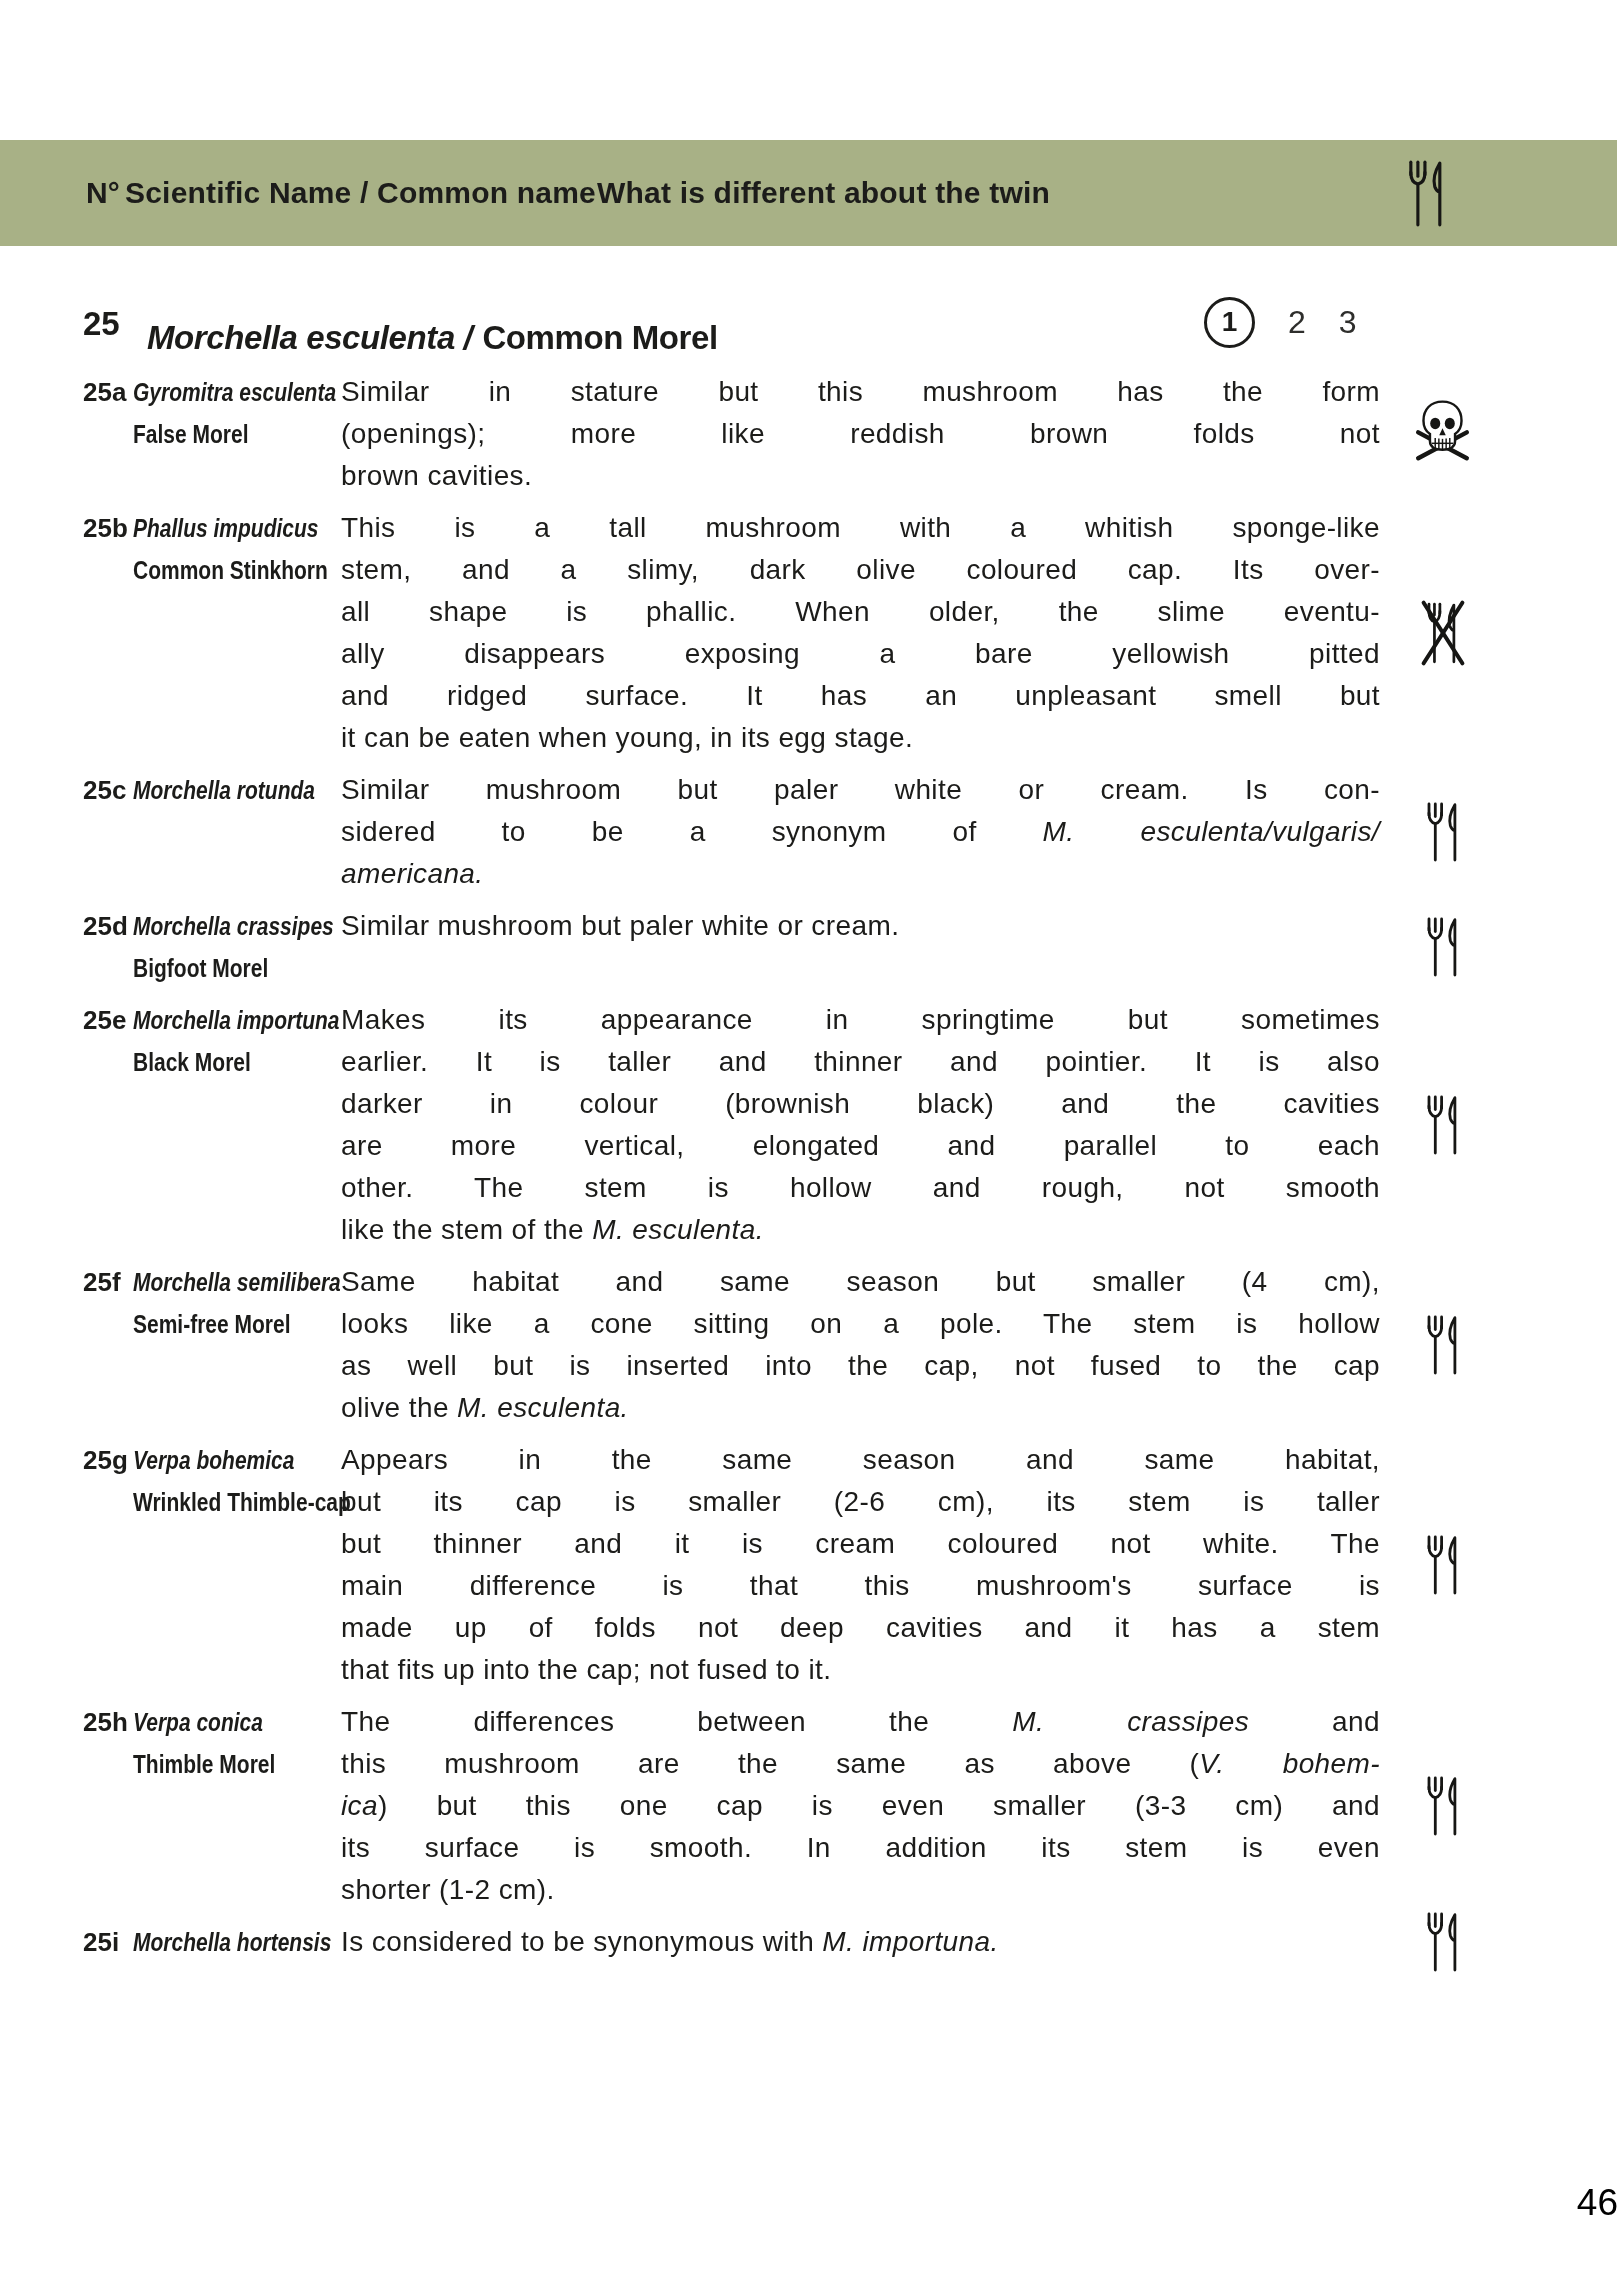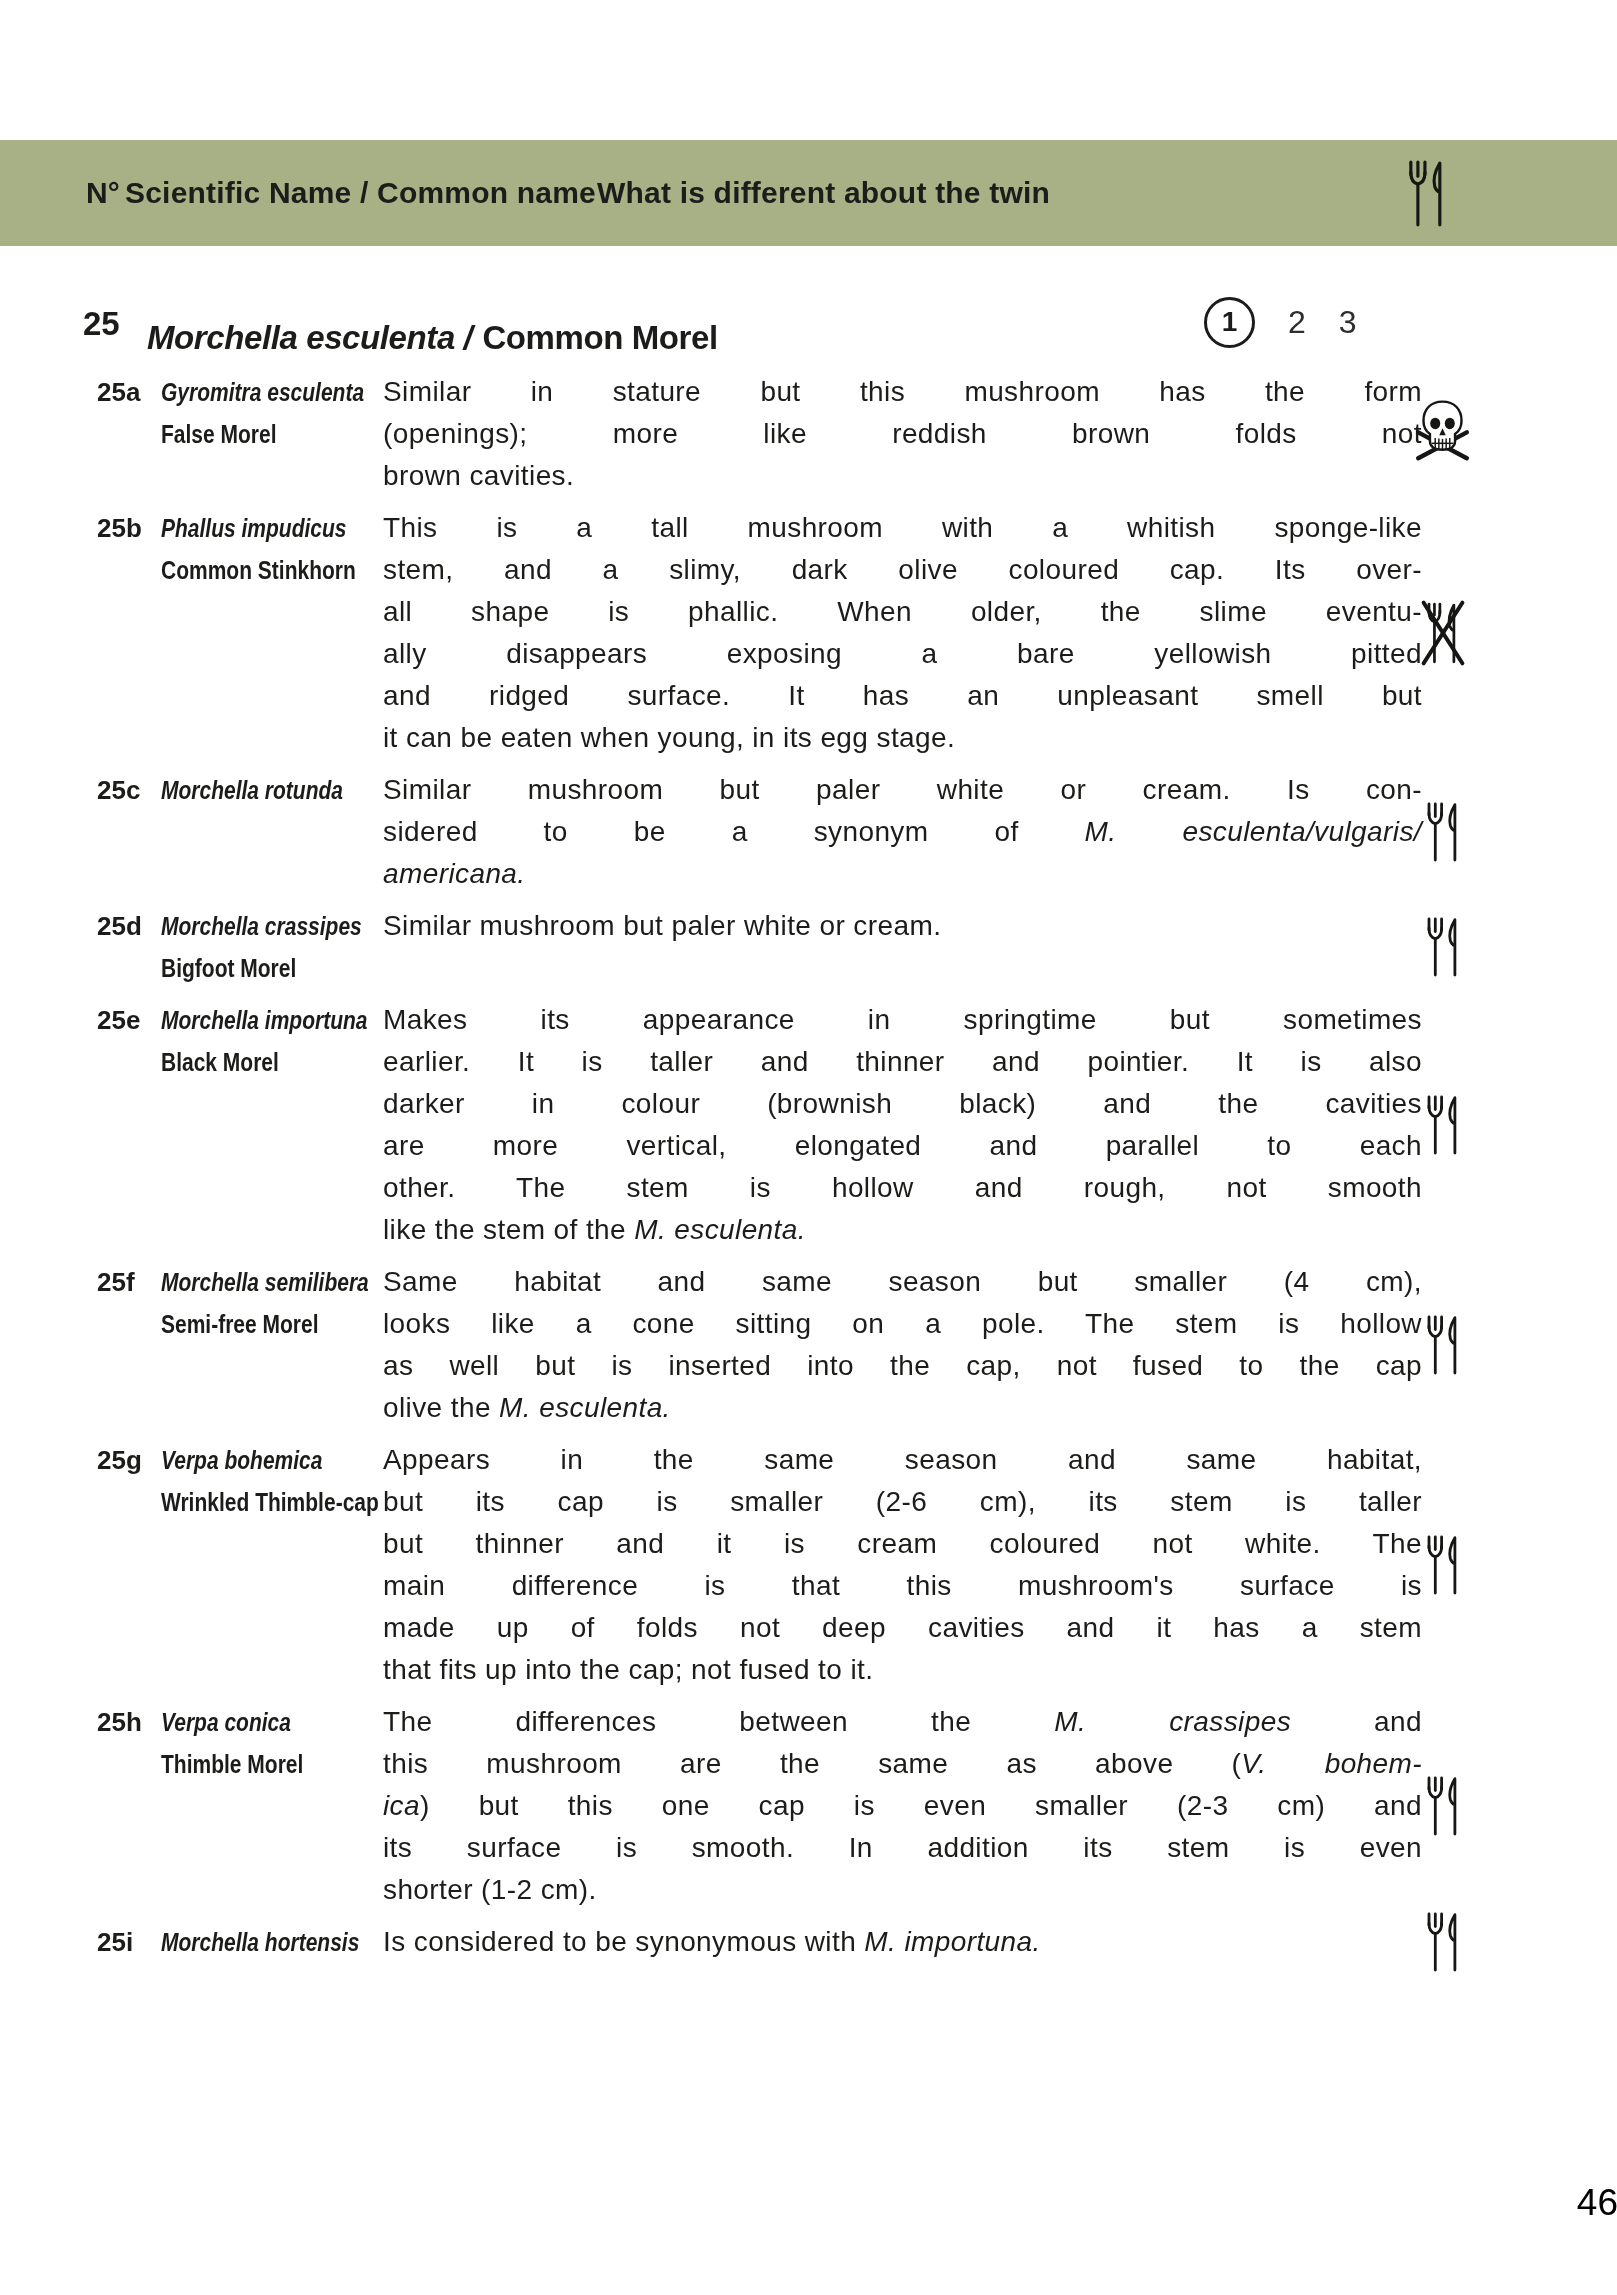--- a/index.html
+++ b/index.html
@@ -24,21 +24,21 @@
   .t-code{position:absolute;left:0;top:6.7px;font-size:33px;font-weight:700;}
   .t-name{position:absolute;left:50px;top:6.7px;margin:14px;font-size:33px;font-weight:700;white-space:nowrap;letter-spacing:-0.4px;}
   .t-name em{font-style:italic;margin-right:10px;}
   .choices{position:absolute;left:1121px;top:-3.3px;height:55px;display:flex;align-items:center;}
   .choice{font-size:32px;font-weight:400;color:#2e2e2c;}
   .choice.circled{width:45px;height:45px;border:3.3px solid #1c1c1a;border-radius:50%;display:flex;align-items:center;justify-content:center;font-weight:700;font-size:28px;color:#1c1c1a;}
   .choice + .choice{margin-left:33px;}
   
   .entries{position:absolute;left:83px;top:371px;width:1413px;}
   .row{position:relative;display:flex;margin-bottom:10px;}
-  .cell{flex:none;margin-left:14px;}
+  .cell{flex:none;}
   .cell.code{width:50px;font-size:26px;font-weight:700;line-height:42px;}
   .cell.name{width:208px;line-height:42px;}
   .name-inner{transform:scaleX(.84);transform-origin:0 0;}
   .sci{font-size:25px;font-weight:700;font-style:italic;line-height:42px;white-space:nowrap;}
   .common{font-size:25px;font-weight:700;line-height:42px;white-space:nowrap;}
   .cell.desc{width:1039px;font-size:28px;line-height:42px;letter-spacing:0.4px;}
   .line{text-align:justify;text-align-last:justify;}
   .line.last{text-align-last:left;}
   .line em{font-style:italic;}
   .icon{position:absolute;right:20px;top:50%;transform:translateY(-50%);width:67px;display:flex;justify-content:center;}
@@ -286,21 +286,21 @@
     <div class="cell code">25h</div>
     <div class="cell name">
       <div class="name-inner">
         <div class="sci">Verpa conica</div>
         <div class="common">Thimble Morel</div>
       </div>
     </div>
     <div class="cell desc">
           <div class="line"><span>The differences between the </span><em>M. crassipes</em><span> and</span></div>
           <div class="line"><span>this mushroom are the same as above (</span><em>V. bohem-</em></div>
-          <div class="line"><em>ica</em><span>) but this one cap is even smaller (2-3 cm) and</span></div>
+          <div class="line"><em>ica</em><span>) but this one cap is even smaller (3-3 cm) and</span></div>
           <div class="line"><span>its surface is smooth. In addition its stem is even</span></div>
           <div class="line last"><span>shorter (1-2 cm).</span></div>
         </div>
     <div class="icon">
           <svg class="svg-cutlery" viewBox="0 0 60 90" xmlns="http://www.w3.org/2000/svg">
     <g fill="none" stroke="#161614" stroke-width="4" stroke-linecap="round" stroke-linejoin="round">
       <path d="M10 5 V21"></path>
               <path d="M19 5 V23"></path>
               <path d="M28 5 V21"></path>
       <path d="M10 18 C10 28 13 32 19 33 C25 32 28 28 28 18"></path>

